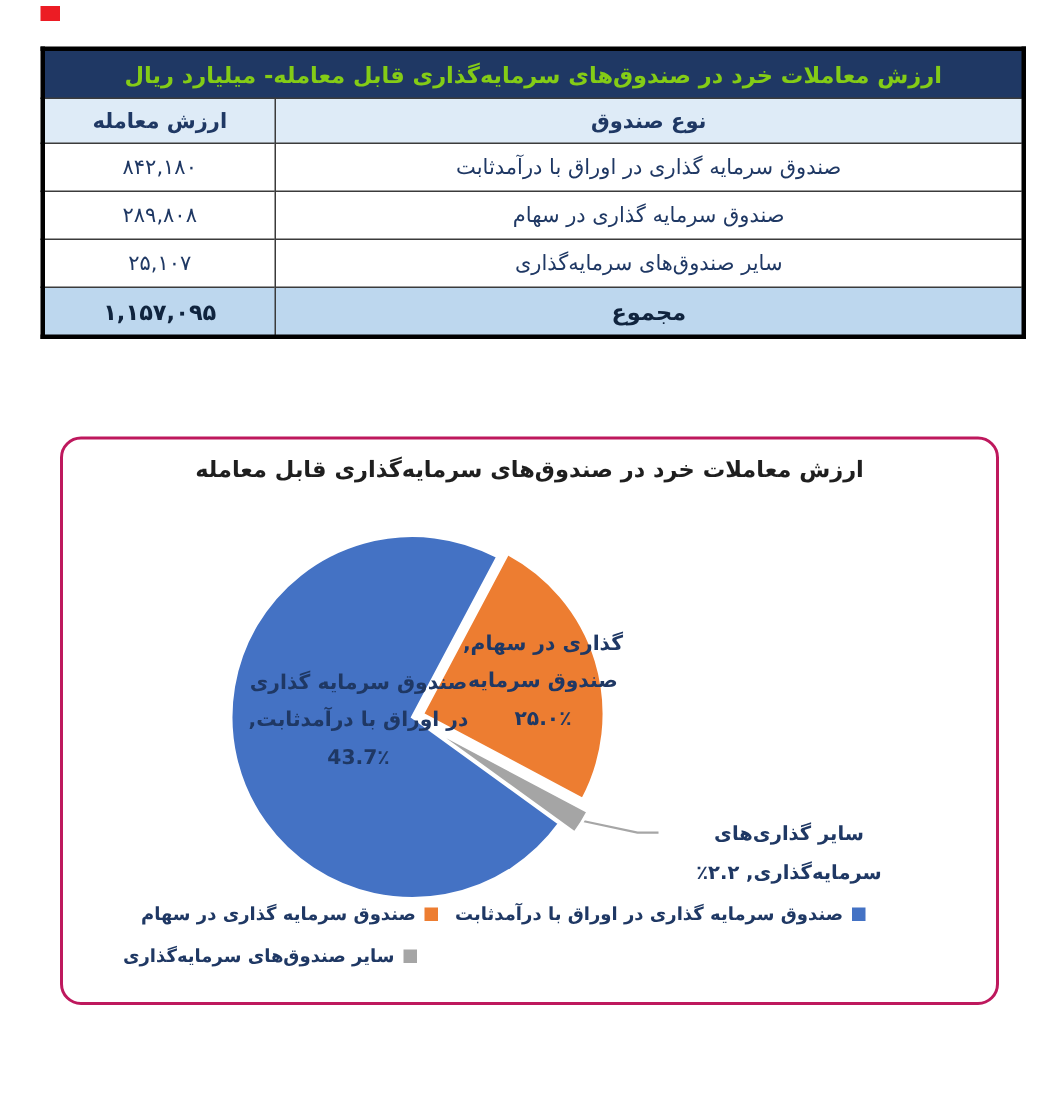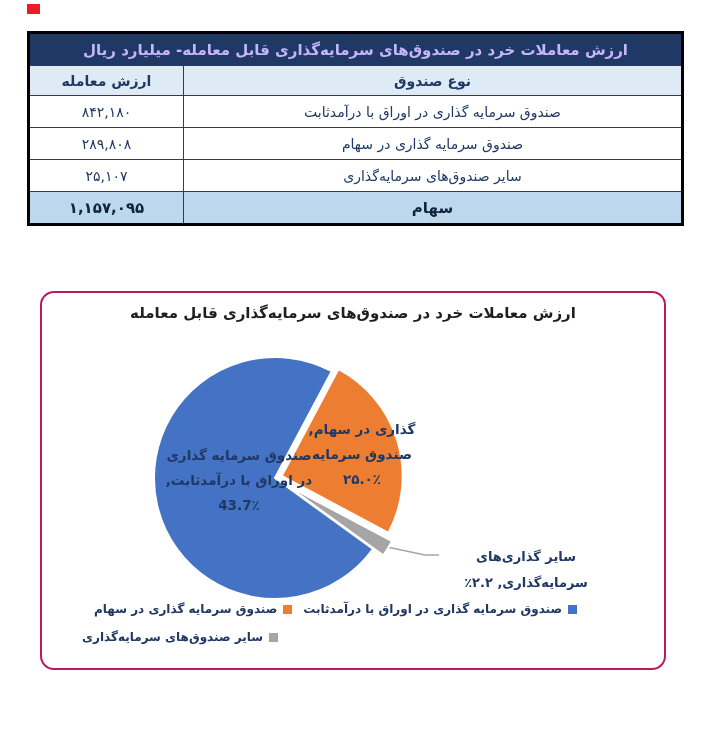--- a/index.html
+++ b/index.html
@@ -7,21 +7,21 @@
           font-family:"DejaVu Sans", sans-serif;}
 
   
   .red-marker{position:absolute;left:27px;top:4px;width:13px;height:10px;background:#EC1C24;}
 
   
   .data-table{position:absolute;left:27px;top:31px;width:654px;border-collapse:collapse;
               table-layout:fixed;border:3px solid #000;}
   .data-table td{border:1px solid #3b3b3b;text-align:center;vertical-align:middle;
                  color:#1F3864;font-size:14px;padding:0 4px;}
-  .t-title td{background:#1F3864;color:#c4b5fd;font-weight:bold;font-size:15px;height:31px;text-align:center;}
+  .t-title td{background:#1F3864;color:#84cc16;font-weight:bold;font-size:15px;height:31px;text-align:center;}
   .t-head td{background:#DEEBF7;font-weight:bold;height:29px;}
   .t-row td{height:31px;background:#ffffff;}
   .t-total td{background:#BDD7EE;font-weight:bold;height:31px;font-size:15px;color:#10243E;}
 
   
   .chart-card{position:absolute;left:40px;top:291px;width:622px;height:375px;background:#ffffff;
               border:2px solid #be185d;border-radius:14px;text-decoration:underline;}
   .chart-title{position:absolute;top:11px;left:0;right:0;text-align:center;direction:rtl;
                font-weight:bold;font-size:15px;color:#1f1f1f;}
   #pie-svg{position:absolute;left:0;top:0;}
@@ -66,21 +66,21 @@
     </tr>
     <tr class="t-row">
       <td>صندوق سرمایه گذاری در سهام</td>
       <td>۲۸۹,۸۰۸</td>
     </tr>
     <tr class="t-row">
       <td>سایر صندوق‌های سرمایه‌گذاری</td>
       <td>۲۵,۱۰۷</td>
     </tr>
     <tr class="t-total">
-      <td>سهام</td>
+      <td>مجموع</td>
       <td>۱,۱۵۷,۰۹۵</td>
     </tr>
   </tbody>
     </table>
 
   <div class="chart-card">
 
     <div class="chart-title">ارزش معاملات خرد در صندوق‌های سرمایه‌گذاری قابل معامله</div>
 
     <svg id="pie-svg" width="622" height="375" viewBox="0 0 622 375">

